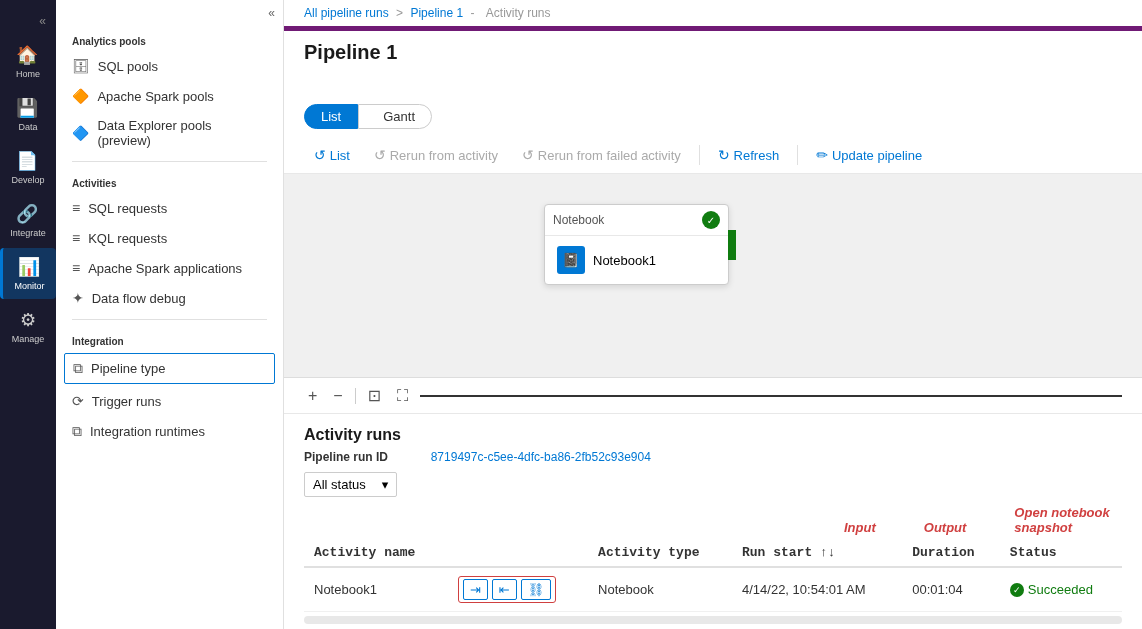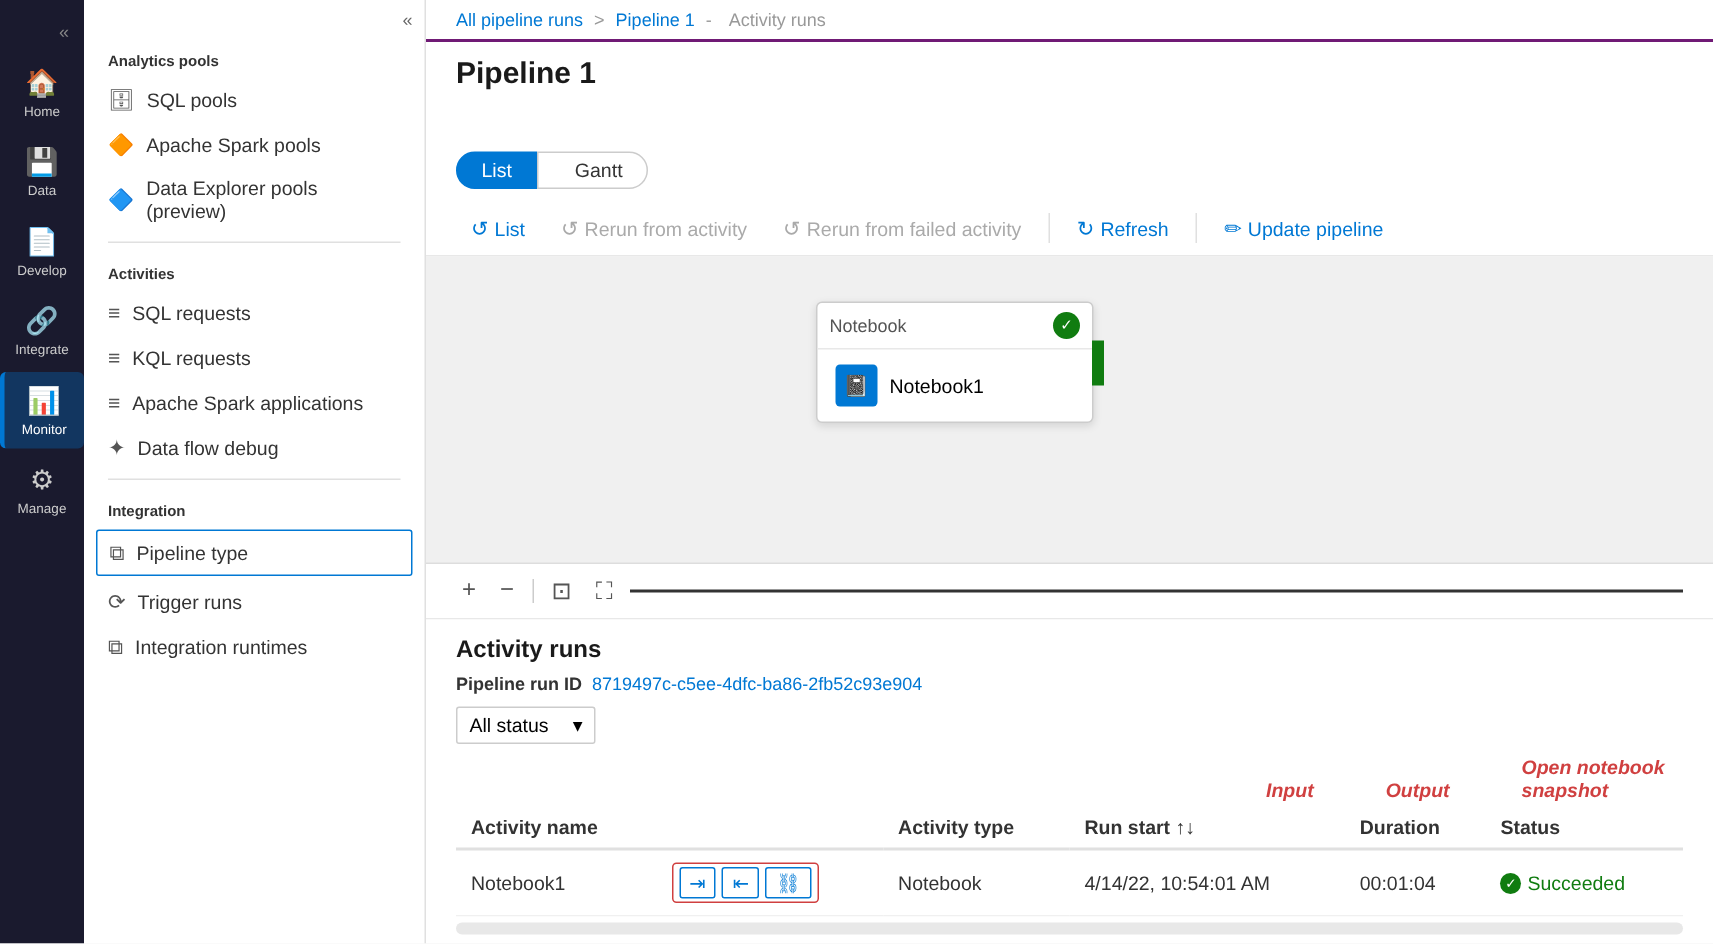--- a/index.html
+++ b/index.html
@@ -61,21 +61,21 @@
       overflow: hidden;
       background: #fafafa;
     }
 
     
     .breadcrumb {
       padding: 6px 20px;
       font-size: 12px;
       color: #666;
       background: #fff;
-      border-bottom: 2px solid #701a75;
+      border-bottom: 5px solid #701a75;
     }
     .breadcrumb a { color: #0078d4; text-decoration: none; }
     .breadcrumb span { color: #999; margin: 0 4px; }
 
     
     .pipeline-header {
       padding: 10px 20px 0 20px;
       background: #fff;
     }
     .pipeline-title { font-size: 20px; font-weight: 600; color: #1a1a1a; margin-bottom: 8px; }
@@ -171,21 +171,21 @@
 
     
     .activity-section {
       padding: 12px 20px 0 20px;
       background: #fff;
       flex: 1;
       overflow-y: auto;
     }
     .section-title { font-size: 16px; font-weight: 600; color: #1a1a1a; margin-bottom: 6px; }
     .run-id { font-size: 12px; color: #333; margin-bottom: 8px; }
-    .run-id span { color: #0078d4; }
+    .run-id span { color: #0078d4; margin-left: 36px; }
 
     
     .status-filter {
       display: inline-flex; align-items: center; gap: 16px;
       border: 1px solid #ccc; border-radius: 2px; padding: 4px 8px;
       cursor: pointer; font-size: 13px; margin-bottom: 8px;
       background: #fff;
     }
 
     
@@ -193,20 +193,21 @@
 
     
     .table-container { overflow-x: auto; }
     table { width: 100%; border-collapse: collapse; font-size: 13px; }
     thead th {
       text-align: left; padding: 6px 10px;
       color: #333; font-weight: 600;
       border-bottom: 2px solid #e0e0e0;
       background: #fff;
       white-space: nowrap;
+      font-family: Liberation Mono, monospace;
     }
     tbody td {
       padding: 8px 10px; border-bottom: 1px solid #f0f0f0;
       color: #333;
     }
     .action-icon-btn {
       border: 1px solid #0078d4; background: #fff;
       color: #0078d4; padding: 2px 6px;
       cursor: pointer; font-size: 13px; border-radius: 2px;
     }

